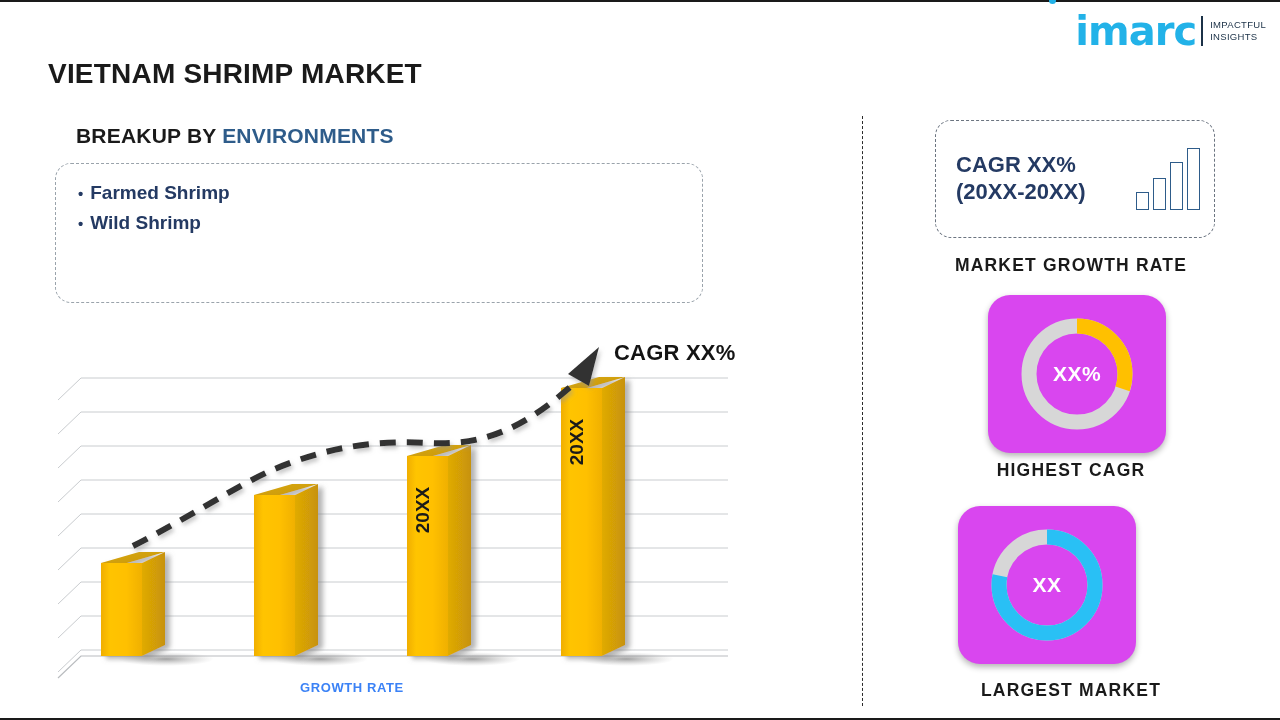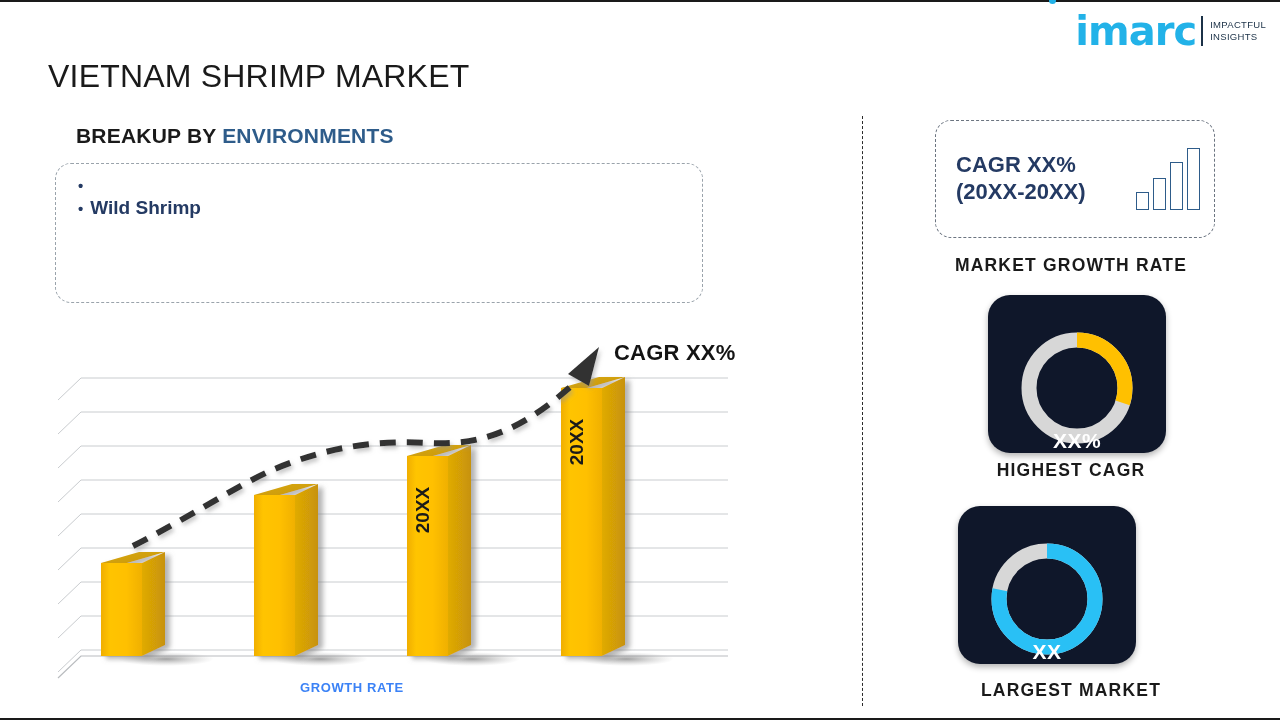--- a/index.html
+++ b/index.html
@@ -66,22 +66,22 @@
     font-weight: 400;
     color: #1b3147;
     line-height: 1.25;
     letter-spacing: .3px;
   }
 
   
   .page-title {
     position: absolute;
     left: 48px; top: 58px;
-    font-size: 32px;
-    font-weight: 400;
+    font-size: 28px;
+    font-weight: 700;
     letter-spacing: .2px;
     color: #1a1a1a;
   }
   .subtitle {
     position: absolute;
     left: 76px; top: 124px;
     font-size: 21px;
     font-weight: 700;
     color: #1a1a1a;
     letter-spacing: .2px;
@@ -193,24 +193,24 @@
     position: absolute;
     left: 862px; top: 0;
     width: 418px; height: 720px;
     pointer-events: none;
   }
 
   .kpi-card {
     position: absolute;
     width: 178px; height: 158px;
     border-radius: 22px;
-    background: #0f172a;
+    background: #d946ef;
     box-shadow: 0 3px 6px rgba(0,0,0,.30);
     display: flex;
-    align-items: flex-end;
+    align-items: center;
     justify-content: center;
   }
   .kpi-card.one { left: 988px; top: 295px; }
   .kpi-card.two { left: 958px; top: 506px; }
   .kpi-value {
     position: absolute;
     color: #ffffff;
     font-weight: 700;
     font-size: 21px;
     letter-spacing: .5px;
@@ -234,20 +234,21 @@
 
 <div class="page-title">VIETNAM SHRIMP MARKET</div>
 <div class="subtitle">
   <span>BREAKUP BY</span>
   <span class="accent">ENVIRONMENTS</span>
 </div>
 
 <div class="segments-box">
   <div class="segment-item">
     <span class="bullet">•</span>
+    <span>Farmed Shrimp</span>
   </div>
   <div class="segment-item">
     <span class="bullet">•</span>
     <span>Wild Shrimp</span>
   </div>
 </div>
 
 <div class="chart">
   <svg width="700" height="380" viewBox="0 0 700 380">
     <defs>

